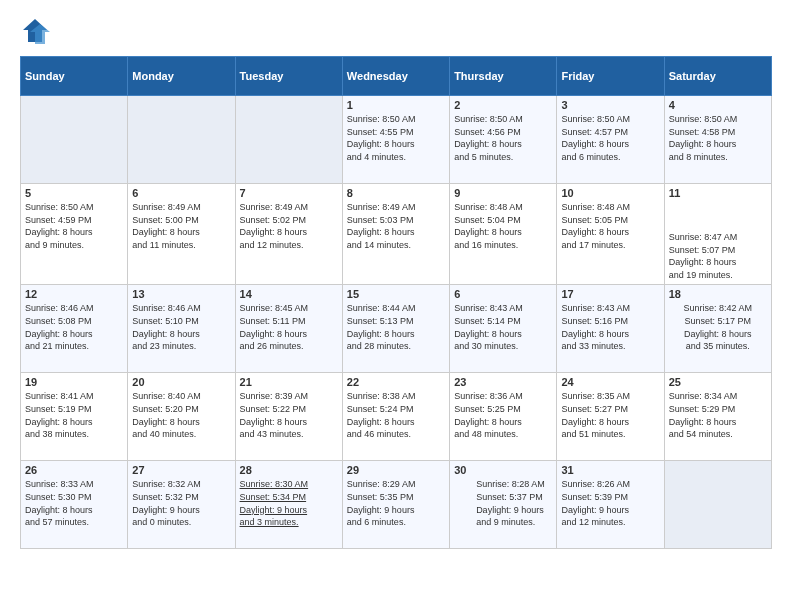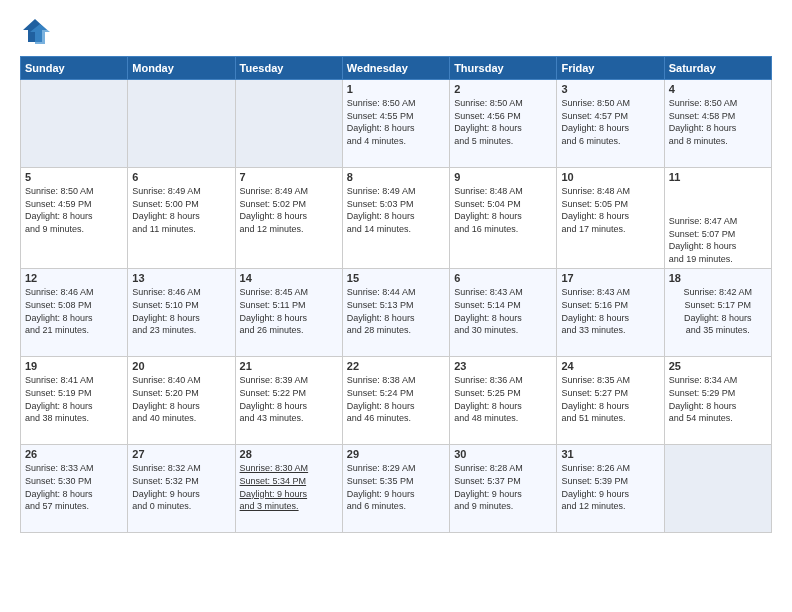--- a/index.html
+++ b/index.html
@@ -62,21 +62,21 @@
     .calendar {
       width: 100%;
       border-collapse: collapse;
       table-layout: fixed;
     }
     .calendar thead th {
       background: #2060a0;
       color: #fff;
       font-size: 11px;
       font-weight: bold;
-      padding: 5px 4px;
+      padding: 13px 4px;
       text-align: left;
       border: 1px solid #4080c0;
     }
     .calendar tbody td {
       border: 1px solid #ccc;
       vertical-align: top;
       padding: 3px 4px;
       font-size: 9.5px;
       color: #333;
       height: 88px;
@@ -348,21 +348,21 @@
           </td>
           <td>
             <span class="day-number">29</span>
             <div class="day-info" style="white-space: pre-line;">Sunrise: 8:29 AM
 Sunset: 5:35 PM
 Daylight: 9 hours
 and 6 minutes.</div>
           </td>
           <td>
             <span class="day-number">30</span>
-            <div class="day-info" style="white-space: pre-line;">Sunrise: 8:28 AM
+            <div class="day-info" style="white-space: pre-line; margin-left: 22px;">Sunrise: 8:28 AM
 Sunset: 5:37 PM
 Daylight: 9 hours
 and 9 minutes.</div>
           </td>
           <td>
             <span class="day-number">31</span>
             <div class="day-info" style="white-space: pre-line;">Sunrise: 8:26 AM
 Sunset: 5:39 PM
 Daylight: 9 hours
 and 12 minutes.</div>

